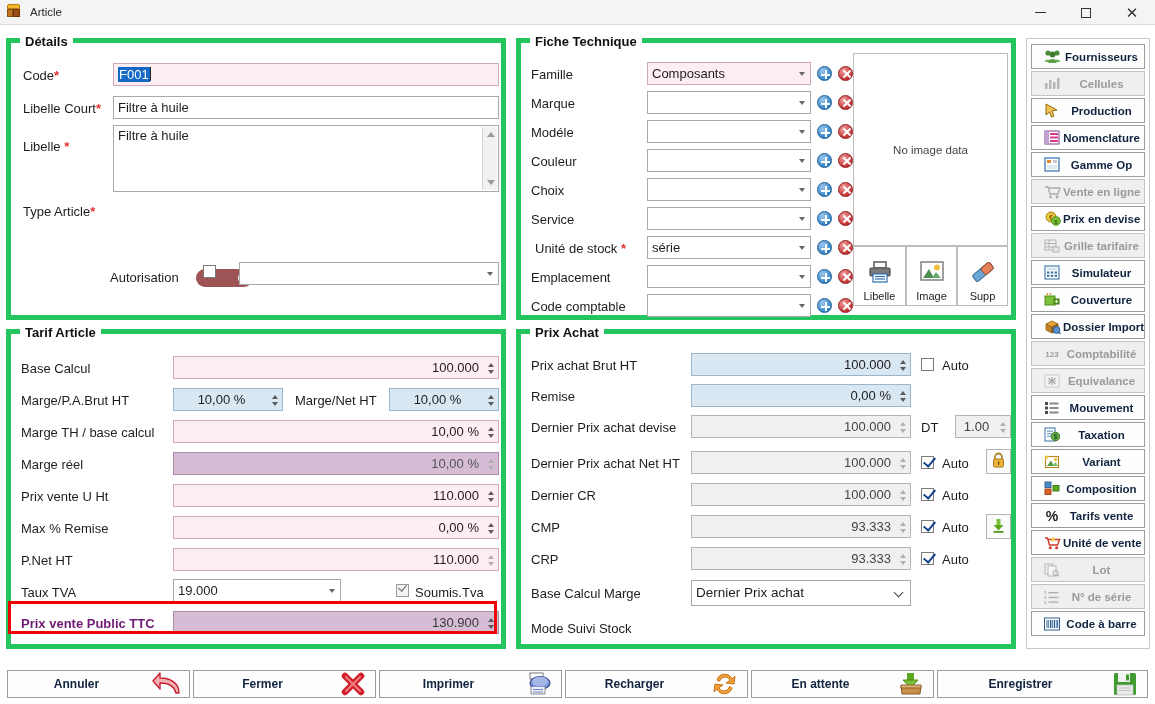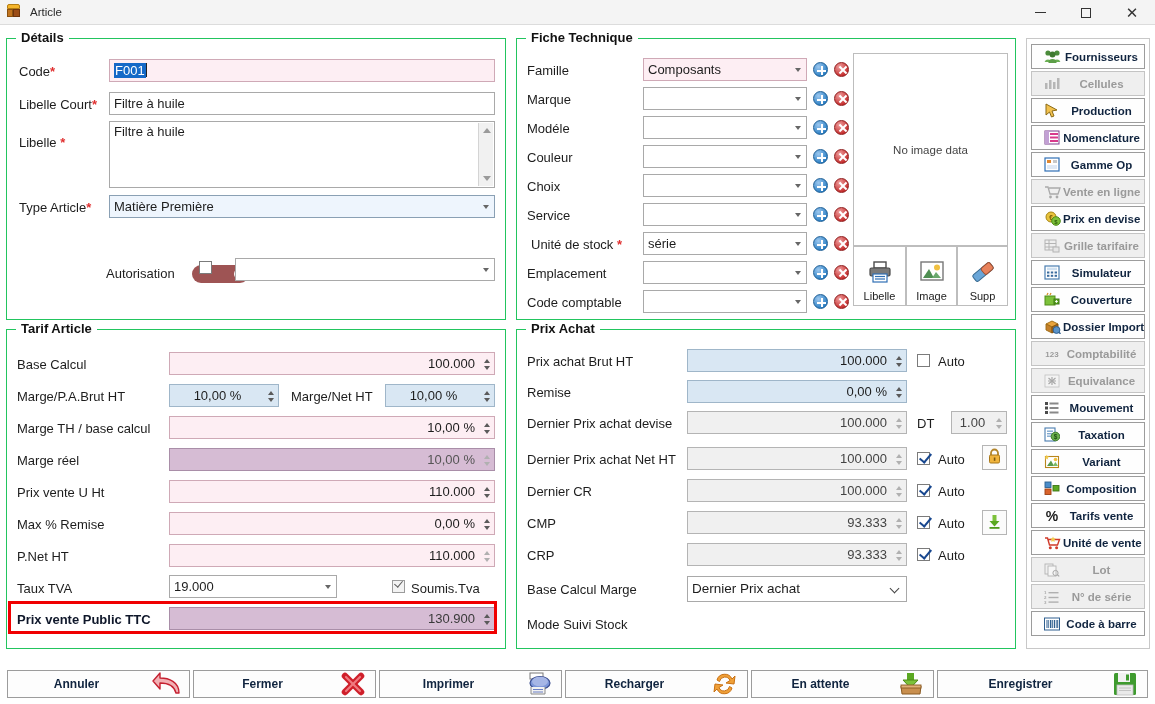--- a/index.html
+++ b/index.html
@@ -36,21 +36,21 @@
   }
   #btn-min { right: 92px; }
   #btn-max { right: 46px; }
   #btn-close { right: 0px; font-size: 15px; }
   #btn-min .glyph { display:block; width:11px; height:1px; background:#333; }
   #btn-max .glyph { display:block; width:10px; height:10px; border:1px solid #333; }
 
   
   .groupbox {
     position: absolute;
-    border: 1px solid #22c55e;
+    border: 5px solid #22c55e;
     background: #ffffff;
   }
   .gb-title {
     position: absolute; top: -9px; left: 9px;
     background: #ffffff; padding: 0 5px;
     font-weight: bold; font-size: 13px; color: #111;
   }
   #gb-details    { left: 6px;   top: 38px;  width: 500px; height: 282px; }
   #gb-tarif      { left: 6px;   top: 329px; width: 500px; height: 320px; }
   #gb-fiche      { left: 516px; top: 38px;  width: 500px; height: 282px; }
@@ -284,24 +284,20 @@
         </span>
       <span class="sb-dn">
           <i></i>
         </span>
     </span>
   </div>
 
   <div class="lbl" style="left:12px; top:161px;">
     <span>Type Article</span><span class="req">*</span>
   </div>
-  <div class="inp" style="left:102px; top:156px; width:386px; background:#eef5fd; border-color:#8aa0b4;">
-    <span>Matière Première</span>
-    <span class="cbarrow thin"></span>
-  </div>
 
   <div id="toggle-actif">
       <span class="knob"></span>
     </div>
   <div id="label-actif">Actif</div>
 
   <div class="lbl" style="left:99px; top:227px;">Autorisation</div>
   <div class="chk" style="left:192px; top:222px;"></div>
   <div class="inp" style="left:228px; top:219px; width:260px;">
     <span></span>
@@ -386,21 +382,21 @@
   <div class="lbl" style="left:10px; top:251px;">Taux TVA</div>
   <div class="inp" style="left:162px; top:245px; width:168px;">
     <span>19.000</span>
     <span class="cbarrow thin"></span>
   </div>
   <div class="chk flat" style="left:385px; top:250px;">
     <span class="chk-tick small"></span>
   </div>
   <div class="lbl" style="left:404px; top:251px;">Soumis.Tva</div>
 
-  <div class="lbl" style="left:10px; top:282px; font-weight:bold; color:#0f172a;">Prix vente Public TTC</div>
+  <div class="lbl" style="left:10px; top:282px; font-weight:bold; color:#701a75;">Prix vente Public TTC</div>
   <div class="inp purple right" style="left:162px; top:277px; width:326px;">
     <span style="padding-right:14px; display:inline-block; color:#3a3a3a;">130.900</span>
     <span class="spin">
         <i class="up"></i>
         <i class="dn"></i>
       </span>
   </div>
 </div>
 <div id="ttc-highlight"></div>
 

